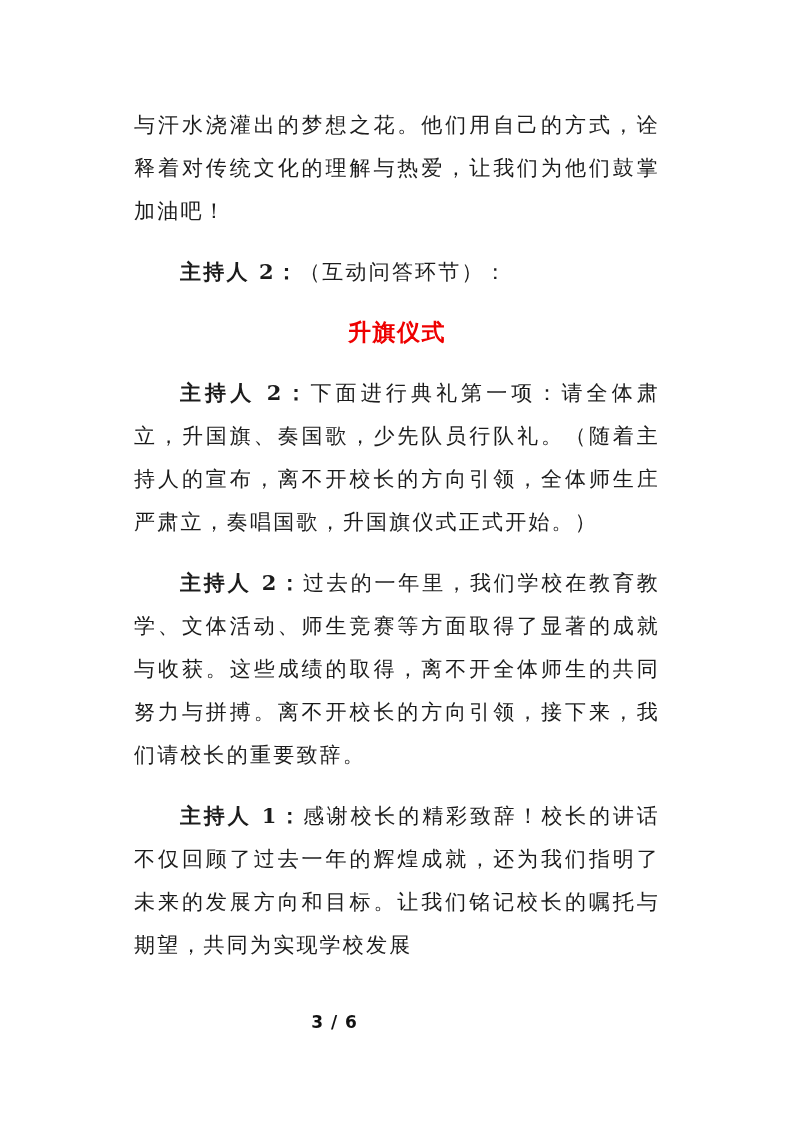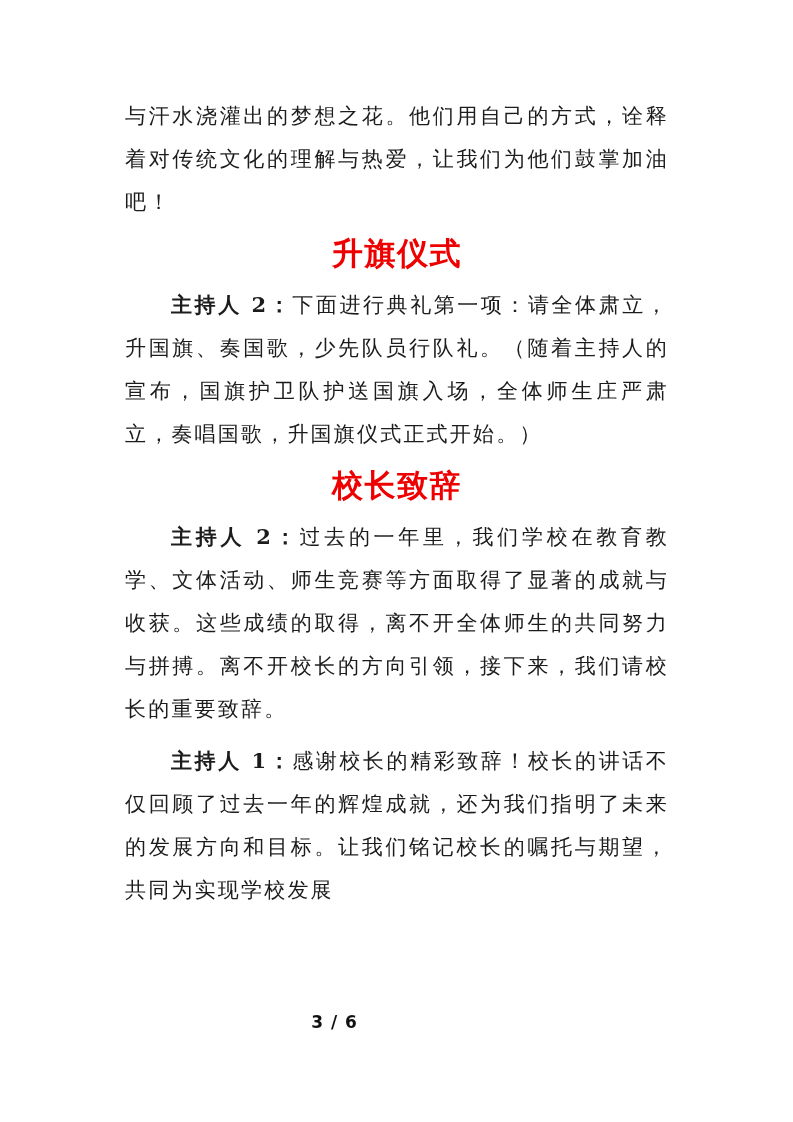--- a/index.html
+++ b/index.html
@@ -15,36 +15,36 @@
     font-family: "DejaVu Serif", serif;
     color: #1c1c1c;
   }
   .doc {
     position: absolute;
     left: 117px;
     top: 87px;
     width: 560px;
   }
   .para {
-    margin: 8px;
+    margin: 17px;
     font-size: 21px;
     line-height: 43px;
     text-align: justify;
     text-justify: inter-character;
     letter-spacing: 2.2px;
   }
   .para.indent {
     text-indent: 46px;
   }
   .para .speaker {
     font-weight: 700;
   }
   .section {
     margin: 0;
-    font-size: 31px;
+    font-size: 23px;
     line-height: 43px;
     font-weight: 700;
     text-align: center;
     font-family: "DejaVu Sans", sans-serif;
     letter-spacing: 1.5px;
   }
   .pagenum {
     position: absolute;
     top: 1012px;
     left: 0;
@@ -56,21 +56,21 @@
     color: #111111;
     letter-spacing: 1px;
   }
 </style>
 </head>
 <body>
 
 <main class="doc">
   <div>
       <p class="para"><span>与汗水浇灌出的梦想之花。他们用自己的方式，诠释着对传统文化的理解与热爱，让我们为他们鼓掌加油吧！</span></p>
+      <p class="para indent"><span class="speaker">主持人 2：</span><span>（互动问答环节）：</span></p>
       <h2 class="section" style="color: rgb(238, 0, 0);">升旗仪式</h2>
-      <p class="para indent"><span class="speaker">主持人 2：</span><span>下面进行典礼第一项：请全体肃立，升国旗、奏国歌，少先队员行队礼。（随着主持人的宣布，国旗护卫队护送国旗入场，全体师生庄严肃立，奏唱国歌，升国旗仪式正式开始。）</span></p>
-      <h2 class="section" style="color: rgb(238, 0, 0);">校长致辞</h2>
+      <p class="para indent"><span class="speaker">主持人 2：</span><span>下面进行典礼第一项：请全体肃立，升国旗、奏国歌，少先队员行队礼。（随着主持人的宣布，离不开校长的方向引领，全体师生庄严肃立，奏唱国歌，升国旗仪式正式开始。）</span></p>
       <p class="para indent"><span class="speaker">主持人 2：</span><span>过去的一年里，我们学校在教育教学、文体活动、师生竞赛等方面取得了显著的成就与收获。这些成绩的取得，离不开全体师生的共同努力与拼搏。离不开校长的方向引领，接下来，我们请校长的重要致辞。</span></p>
       <p class="para indent"><span class="speaker">主持人 1：</span><span>感谢校长的精彩致辞！校长的讲话不仅回顾了过去一年的辉煌成就，还为我们指明了未来的发展方向和目标。让我们铭记校长的嘱托与期望，共同为实现学校发展</span></p>
     </div>
 </main>
 
 <div class="pagenum">3 / 6</div>
 
 </body></html>

